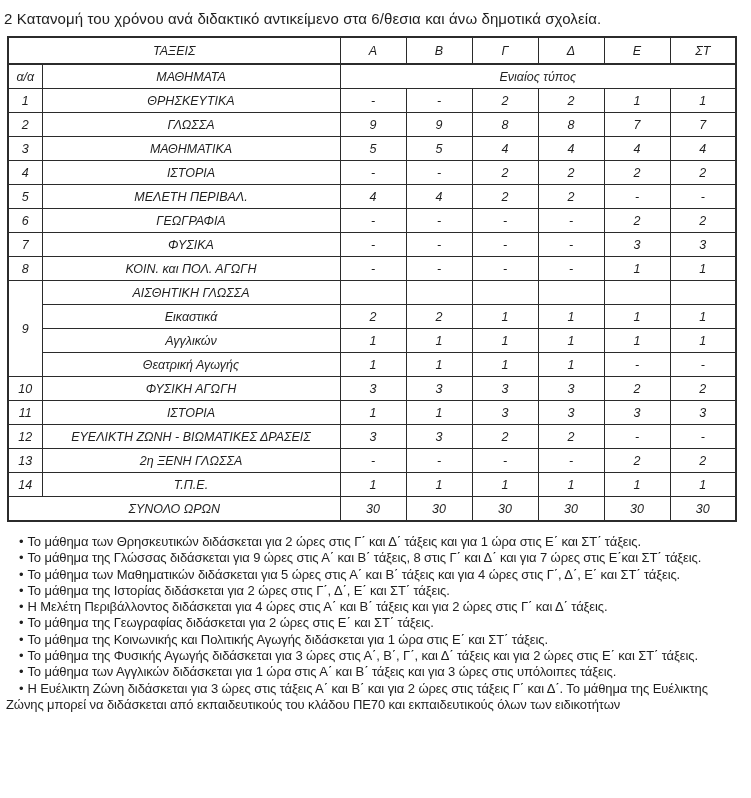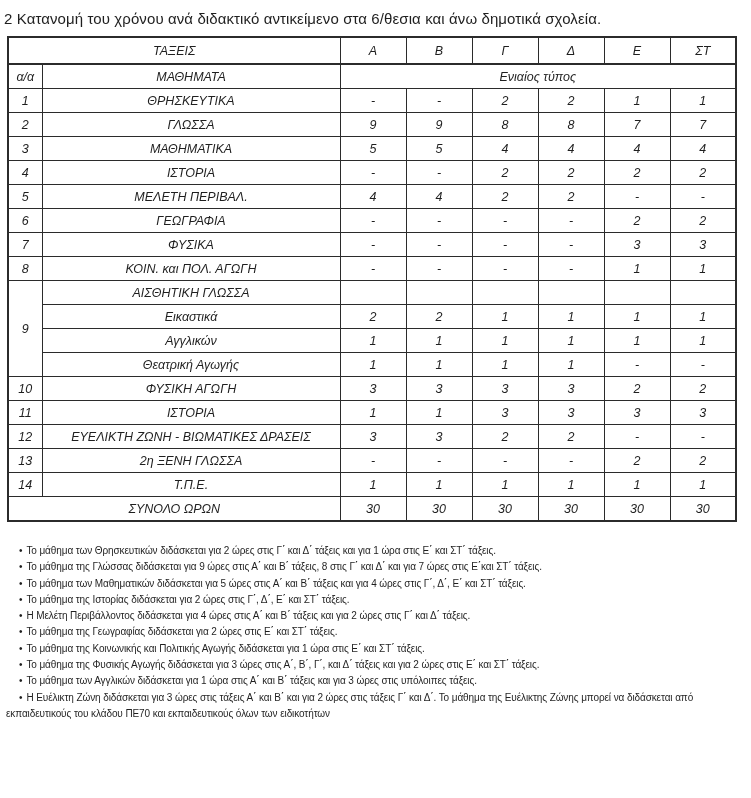--- a/index.html
+++ b/index.html
@@ -36,23 +36,23 @@
     white-space: nowrap;
   }
   table.timetable tr.header-row td {
     height: 25px;
     border-bottom: 2px solid #2b2b2b;
   }
   col.c-num  { width: 34px; }
   col.c-subj { width: 298px; }
   col.c-val  { width: 66px; }
   .notes {
-    margin-top: 21px;
+    margin-top: 12px;
     padding: 0 2px 0 2px;
-    font-size: 10px;
+    font-size: 13px;
     line-height: 16.3px;
   }
   .note {
     margin: 0;
     text-indent: 13px;
     letter-spacing: -0.1px;
   }
   .bullet { margin-right: 4px; }
 </style>
 </head>

